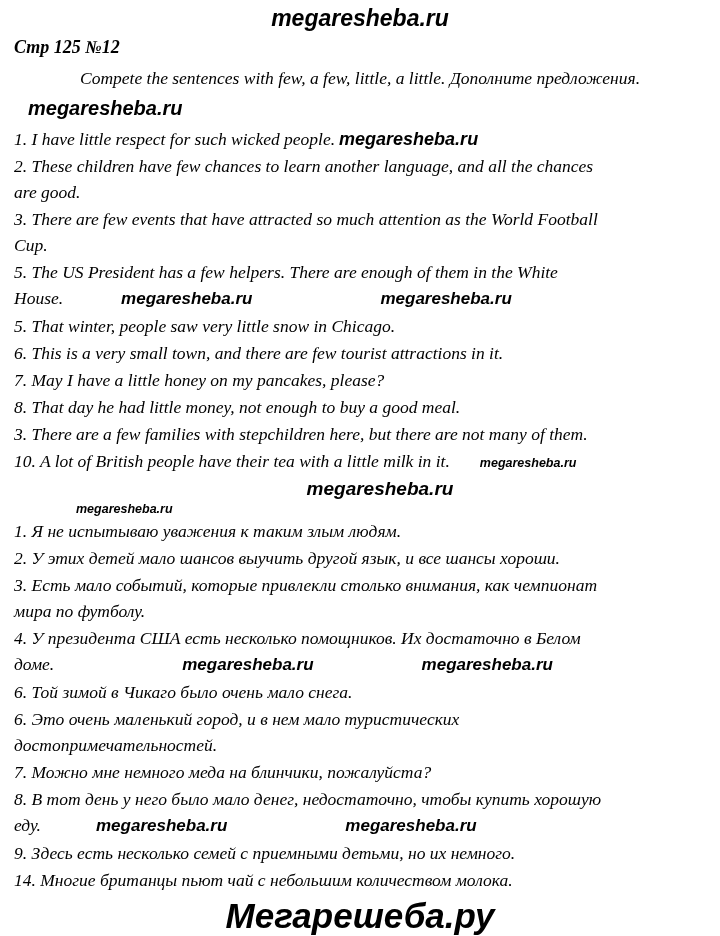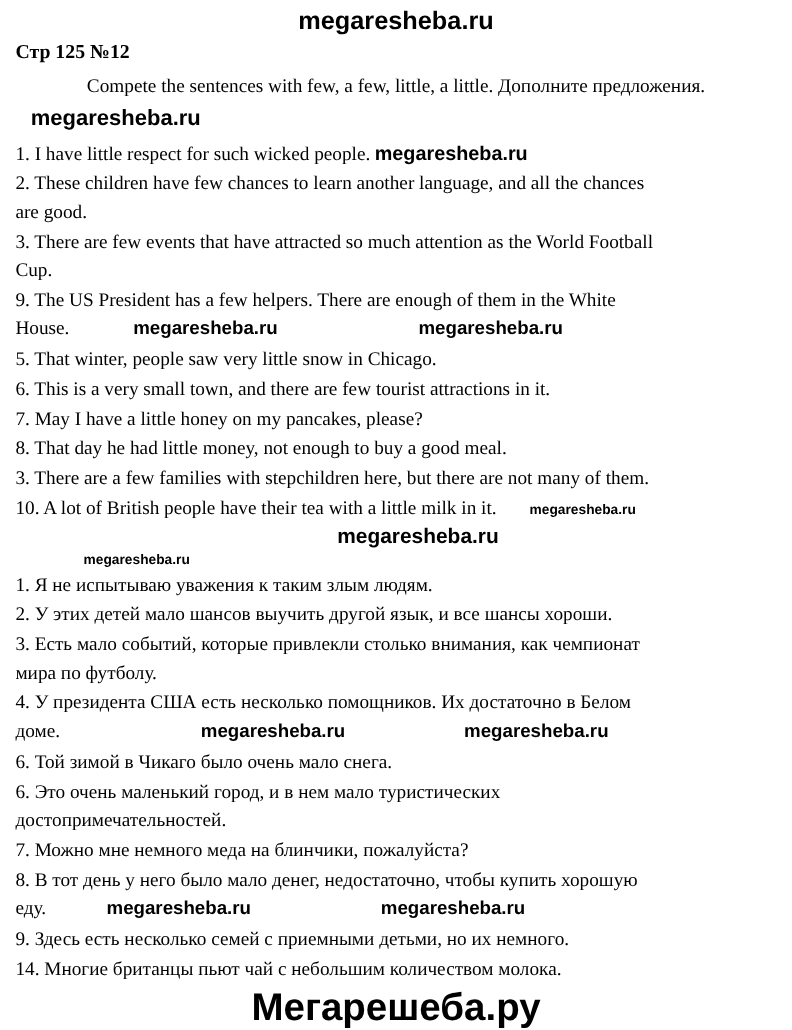--- a/index.html
+++ b/index.html
@@ -11,20 +11,21 @@
     width: 720px;
     height: 936px;
     box-sizing: border-box;
     margin: 0 auto;
     background: #ffffff;
     padding: 4px 14px 0 14px;
     font-family: "Liberation Serif", "DejaVu Serif", serif;
     font-size: 17.5px;
     color: #000000;
     overflow: hidden;
+    font-style: italic;
   }
   .wm {
     font-family: "Liberation Sans", "DejaVu Sans", sans-serif;
     font-weight: 700;
     color: #000000;
   }
   .site-header {
     text-align: center;
     font-size: 23px;
     line-height: 28px;
@@ -101,21 +102,21 @@
       <div class="line">2. These children have few chances to learn another language, and all the chances</div>
       <div class="line">are good.</div>
     </div>
 
     <div class="item">
       <div class="line">3. There are few events that have attracted so much attention as the World Football</div>
       <div class="line">Cup.</div>
     </div>
 
     <div class="item">
-      <div class="line">9. The US President has a few helpers. There are enough of them in the White</div>
+      <div class="line">5. The US President has a few helpers. There are enough of them in the White</div>
       <div class="line"><span>House.</span><span class="wm wm-mid g58">megaresheba.ru</span><span class="wm wm-mid g128">megaresheba.ru</span></div>
     </div>
 
     <div class="item">
       <div class="line">5. That winter, people saw very little snow in Chicago.</div>
     </div>
 
     <div class="item">
       <div class="line">6. This is a very small town, and there are few tourist attractions in it.</div>
     </div>

